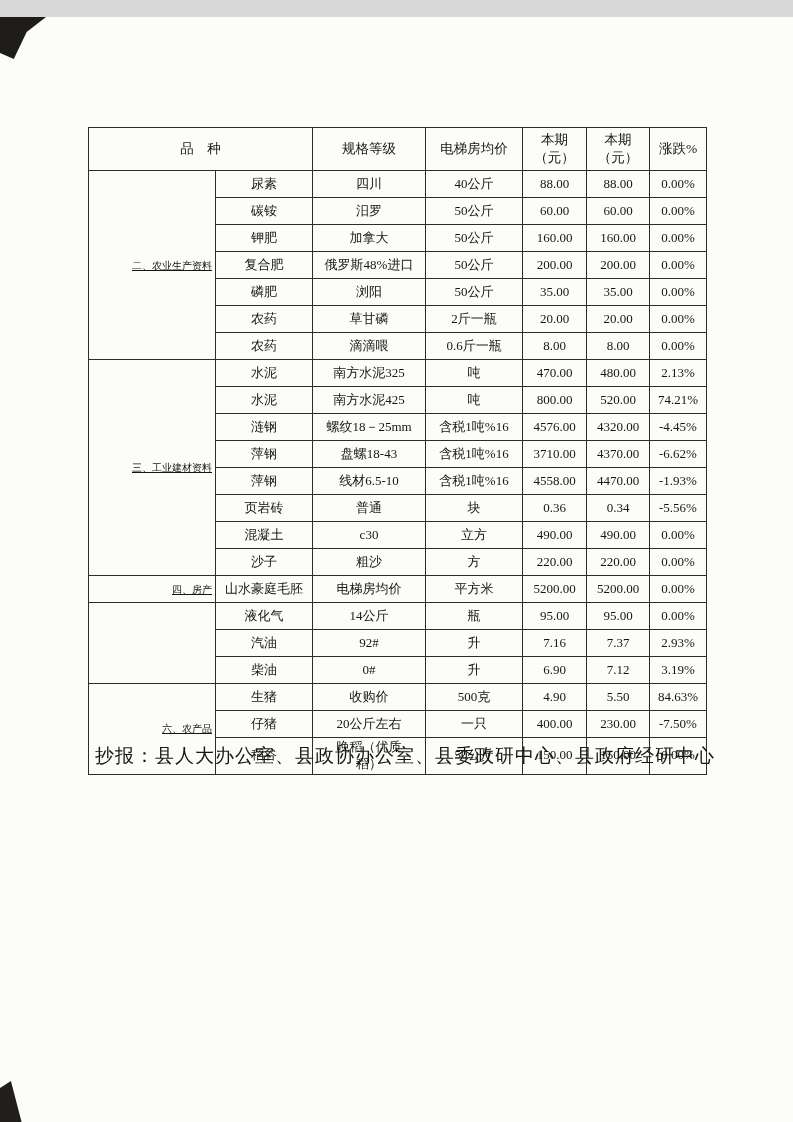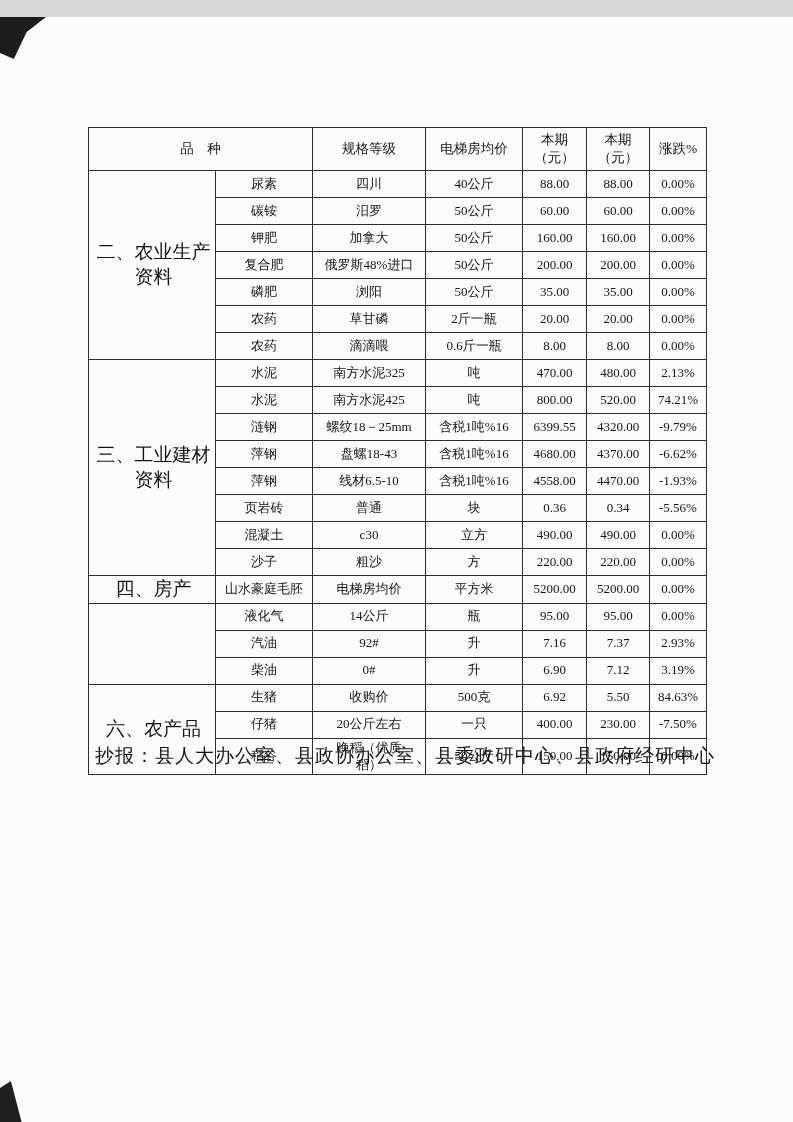--- a/index.html
+++ b/index.html
@@ -39,23 +39,24 @@
     line-height:1.3;
     white-space:pre-line;
     overflow:hidden;
   }
   .price-table th{
     font-weight:normal;
     font-size:13.5px;
     height:40px;
   }
   .price-table td.cat{
-    text-align:center;
+    text-align:right;
     padding-left:6px;
-    font-size:19px;
+    font-size:10px;
+    text-decoration:underline;
   }
   .footer-note{
     position:absolute;left:95px;top:726px;
     font-size:19px;
     letter-spacing:1px;
   }
 </style>
 </head>
 <body>
 
@@ -158,29 +159,29 @@
           <td>南方水泥425</td>
           <td>吨</td>
           <td>800.00</td>
           <td>520.00</td>
           <td>74.21%</td>
         </tr>
         <tr>
           <td>涟钢</td>
           <td>螺纹18－25mm</td>
           <td>含税1吨%16</td>
-          <td>6399.55</td>
+          <td>4576.00</td>
           <td>4320.00</td>
-          <td>-9.79%</td>
+          <td>-4.45%</td>
         </tr>
         <tr>
           <td>萍钢</td>
           <td>盘螺18-43</td>
           <td>含税1吨%16</td>
-          <td>4680.00</td>
+          <td>3710.00</td>
           <td>4370.00</td>
           <td>-6.62%</td>
         </tr>
         <tr>
           <td>萍钢</td>
           <td>线材6.5-10</td>
           <td>含税1吨%16</td>
           <td>4558.00</td>
           <td>4470.00</td>
           <td>-1.93%</td>
@@ -241,21 +242,21 @@
           <td>升</td>
           <td>6.90</td>
           <td>7.12</td>
           <td>3.19%</td>
         </tr>
         <tr>
           <td rowspan="3" class="cat">六、农产品</td>
           <td>生猪</td>
           <td>收购价</td>
           <td>500克</td>
-          <td>6.92</td>
+          <td>4.90</td>
           <td>5.50</td>
           <td>84.63%</td>
         </tr>
         <tr>
           <td>仔猪</td>
           <td>20公斤左右</td>
           <td>一只</td>
           <td>400.00</td>
           <td>230.00</td>
           <td>-7.50%</td>

